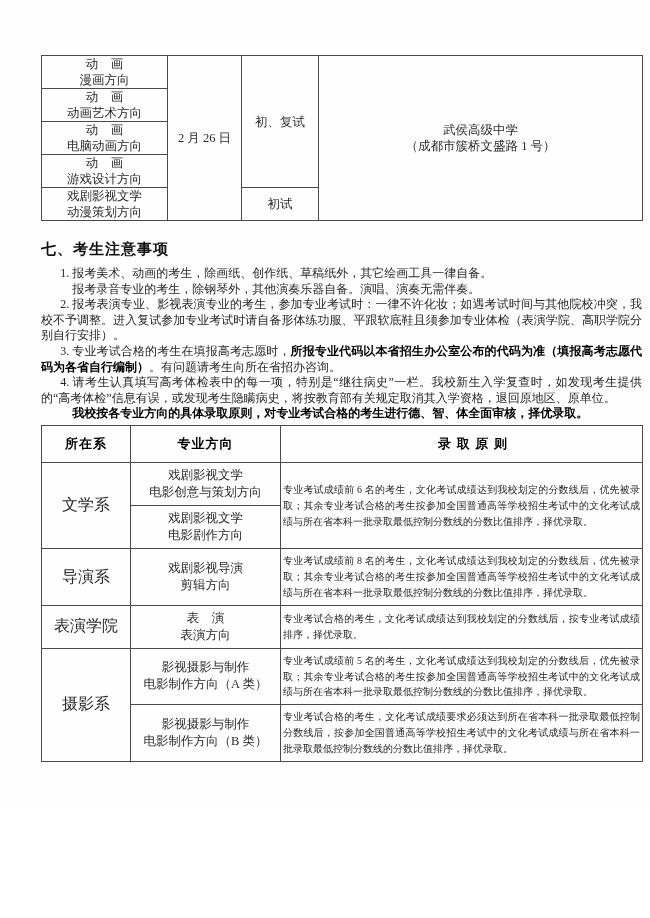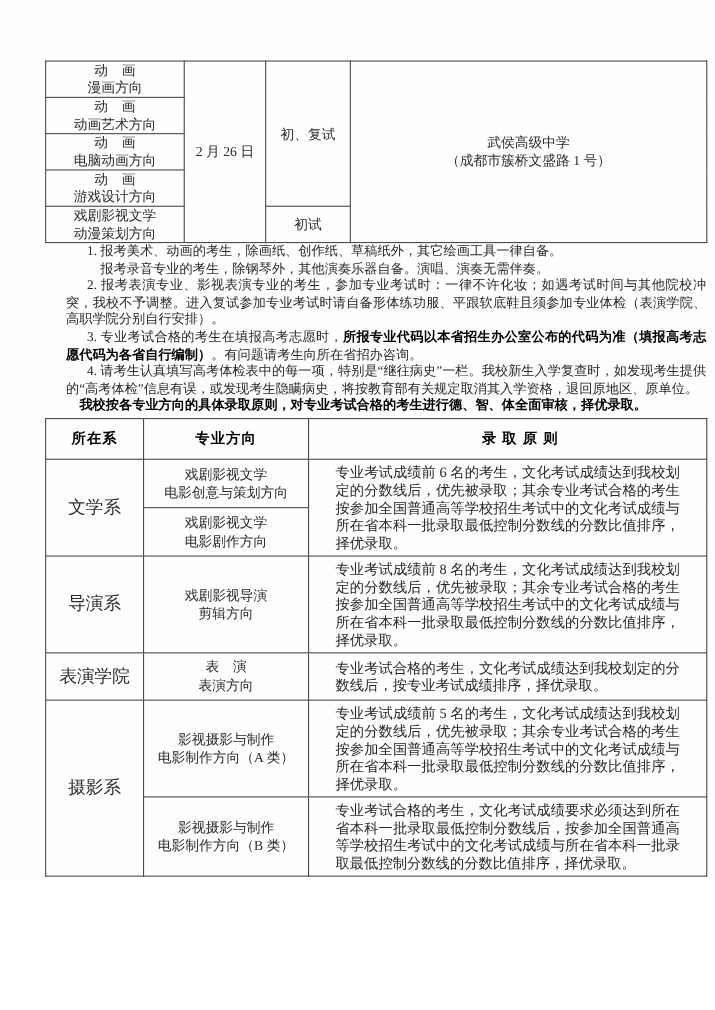--- a/index.html
+++ b/index.html
@@ -43,21 +43,20 @@
     font-weight: bold;
     color: #111;
     margin: 19px 0 7px 0;
     letter-spacing: 1px;
   }
   .sec7 p {
     font-size: 12px;
     line-height: 15.6px;
     text-align: justify;
     color: #262626;
-    margin-left: 19px;
   }
   .ind1 { text-indent: 1.6em; }
   .ind2 { text-indent: 2.6em; }
   .boldrun {
     font-family: "Liberation Sans", "DejaVu Sans", sans-serif;
     font-weight: bold;
     color: #000;
   }
   p.intro {
     font-family: "Liberation Sans", "DejaVu Sans", sans-serif;
@@ -94,23 +93,23 @@
   th.col-principle { width: 362px; padding-left: 23px; }
   td.dept-cell { text-align: center; font-size: 16px; color: #2a2a2a; }
   td.major-cell {
     text-align: center;
     font-size: 12.5px;
     line-height: 17px;
     padding: 4px 2px;
     color: #2a2a2a;
   }
   td.principle-cell {
-    font-size: 13px;
+    font-size: 10px;
     line-height: 15.8px;
-    padding: 4px 24px;
+    padding: 4px 2px;
     text-align: justify;
     color: #262626;
   }
 
   
   .watermark-title {
     position: absolute;
     left: 452px; top: 851px;
     font-family: "Liberation Sans", "DejaVu Sans", sans-serif;
     font-style: italic;
@@ -184,20 +183,21 @@
       <tr>
         <td class="col-major">
           <span class="cell-line">戏剧影视文学</span>
           <span class="cell-line">动漫策划方向</span>
         </td>
         <td class="col-stage">初试</td>
       </tr>
     </tbody>
       </table>
 
+    <h2 class="sec-title">七、考生注意事项</h2>
     <div class="sec7">
       <p class="ind1">1. 报考美术、动画的考生，除画纸、创作纸、草稿纸外，其它绘画工具一律自备。</p>
       <p class="ind2">报考录音专业的考生，除钢琴外，其他演奏乐器自备。演唱、演奏无需伴奏。</p>
       <p class="ind1">2. 报考表演专业、影视表演专业的考生，参加专业考试时：一律不许化妆；如遇考试时间与其他院校冲突，我校不予调整。进入复试参加专业考试时请自备形体练功服、平跟软底鞋且须参加专业体检（表演学院、高职学院分别自行安排）。</p>
       <p class="ind1"><span>3. 专业考试合格的考生在填报高考志愿时，</span><span class="boldrun">所报专业代码以本省招生办公室公布的代码为准（填报高考志愿代码为各省自行编制）</span><span>。有问题请考生向所在省招办咨询。</span></p>
       <p class="ind1">4. 请考生认真填写高考体检表中的每一项，特别是“继往病史”一栏。我校新生入学复查时，如发现考生提供的“高考体检”信息有误，或发现考生隐瞒病史，将按教育部有关规定取消其入学资格，退回原地区、原单位。</p>
     </div>
 
     <p class="intro">我校按各专业方向的具体录取原则，对专业考试合格的考生进行德、智、体全面审核，择优录取。</p>
 

